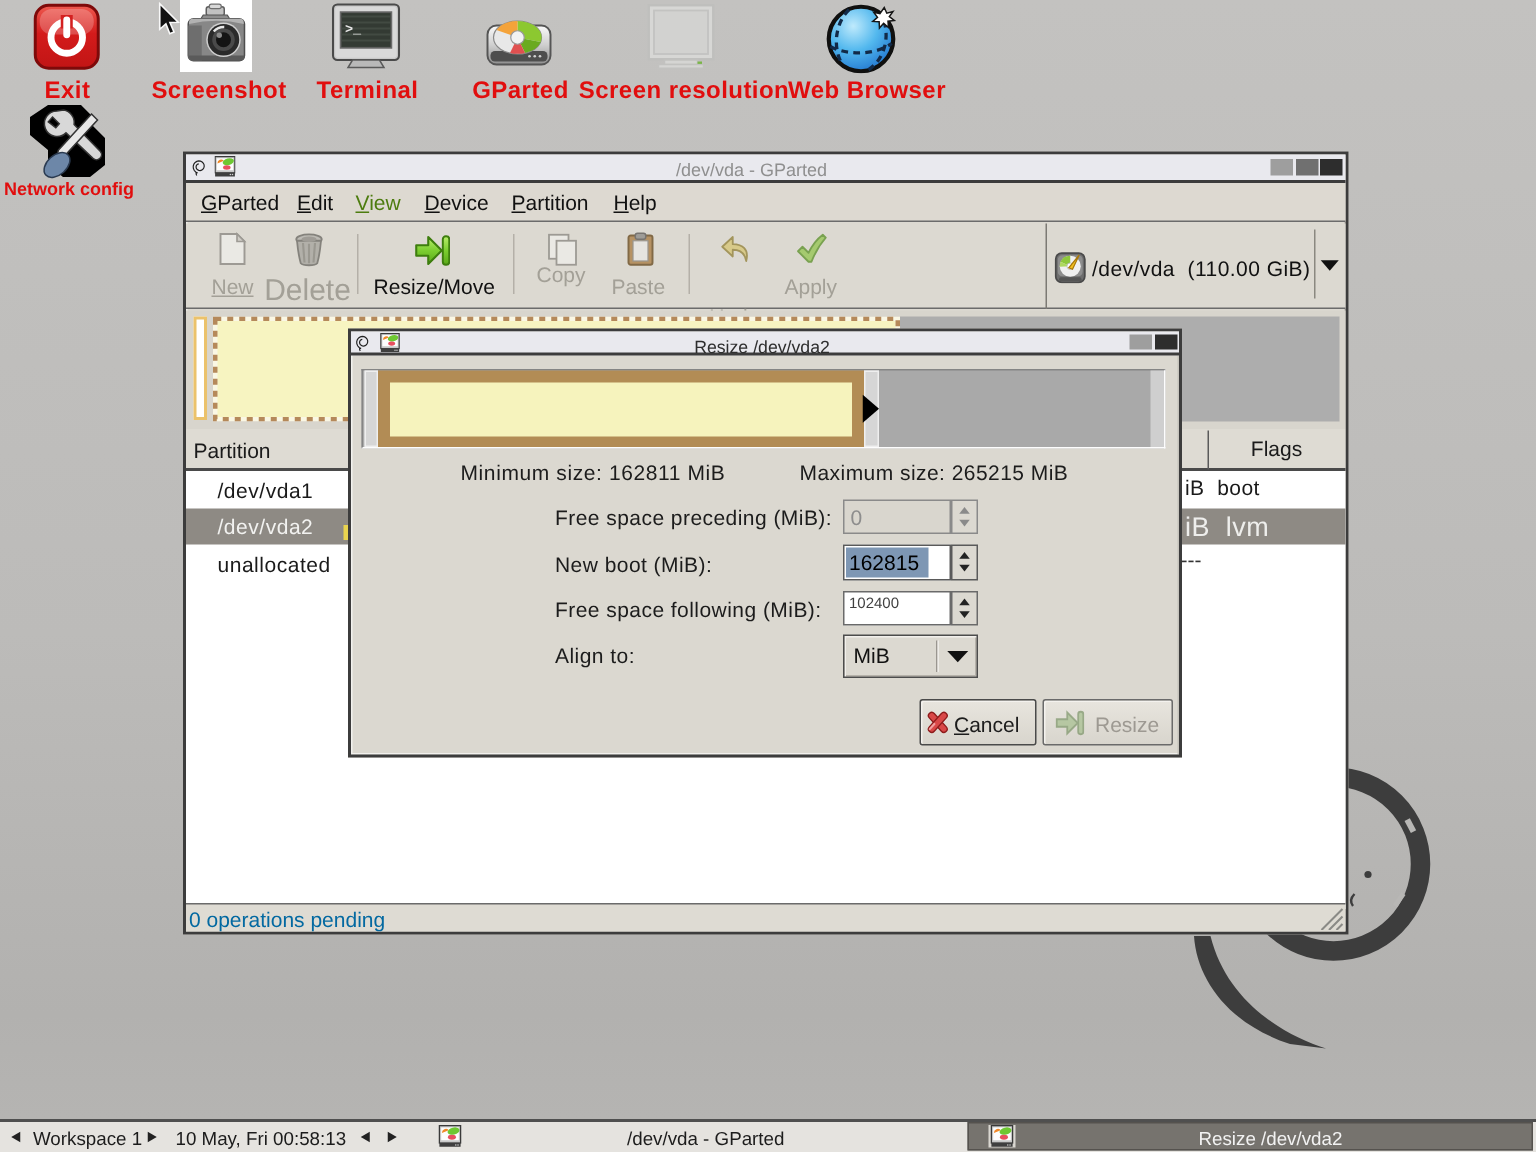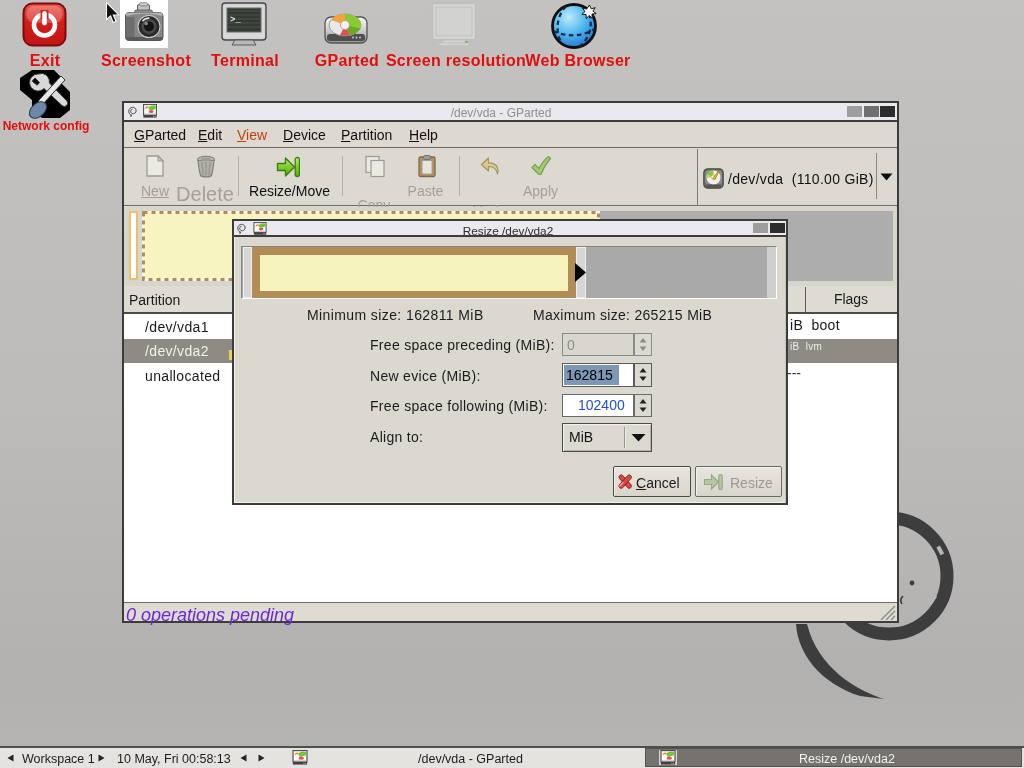--- a/index.html
+++ b/index.html
@@ -157,21 +157,21 @@
       <use href="#gpicon"></use>
     </svg>
   <div class="abs" style="left:377px; top:3px; transform:translateX(-50%); font-size:12px; color:#8f8f8f; white-space:nowrap;">/dev/vda - GParted</div>
   <div class="abs" style="left:723px; top:3px; width:15px; height:11px; background:#9e9e9e;"></div>
   <div class="abs" style="left:740px; top:3px; width:15px; height:11px; background:#707070;"></div>
   <div class="abs" style="left:756px; top:3px; width:15px; height:11px; background:#2d2d2d;"></div>
 
   <div class="abs" style="left:0; top:19px; width:773px; height:26px; background:#ddd9d1; border-bottom:1px solid #6b6b6b;"></div>
   <div class="abs" style="left:10px; top:24px; font-size:14px; color:#111;"><u>G</u>Parted</div>
   <div class="abs" style="left:74px; top:24px; font-size:14px; color:#111;"><u>E</u>dit</div>
-  <div class="abs" style="left:113px; top:24px; font-size:14px; color:#c2410c;"><u>V</u>iew</div>
+  <div class="abs" style="left:113px; top:24px; font-size:14px; color:#4d7c0f;"><u>V</u>iew</div>
   <div class="abs" style="left:159px; top:24px; font-size:14px; color:#111;"><u>D</u>evice</div>
   <div class="abs" style="left:217px; top:24px; font-size:14px; color:#111;"><u>P</u>artition</div>
   <div class="abs" style="left:285px; top:24px; font-size:14px; color:#111;text-align:center;"><u>H</u>elp</div>
 
   <div class="abs" style="left:0; top:46px; width:773px; height:57px; background:#dcd9d1; border-bottom:1px solid #6b6b6b;"></div>
 
   <svg class="abs" style="left:19px; top:51px;" width="24" height="24" opacity="0.62">
     <path d="M 4 2 h 11 l 5 5 v 15 h -16 z" fill="#f4f3f1" stroke="#77756f" stroke-width="1.3"></path>
     <path d="M 15 2 l 5 5 h -5 z" fill="#c9c6c0" stroke="#77756f" stroke-width="1.1"></path>
   </svg>
@@ -197,21 +197,21 @@
     <path d="M 1.5 8.5 h 8 v -5.5 l 9 9 -9 9 v -5.5 h -8 z" fill="url(#grn)" stroke="#3e7e0e" stroke-width="1.4" stroke-linejoin="round"></path>
     <rect x="19.2" y="2.5" width="4.3" height="19" rx="2" fill="url(#grn)" stroke="#3e7e0e" stroke-width="1.3"></rect>
   </svg>
   <div class="abs" style="left:165.5px; top:80px; transform:translateX(-50%); font-size:14px; color:#111;">Resize/Move</div>
   <div class="abs" style="left:218px; top:53px; width:1px; height:40px; background:#b4b0a8;"></div>
 
   <svg class="abs" style="left:239px; top:51px;" width="24" height="24" opacity="0.62">
     <rect x="3" y="2.5" width="13" height="16" fill="#f4f3f1" stroke="#77756f" stroke-width="1.2"></rect>
     <rect x="8" y="6.5" width="13" height="16" fill="#f4f3f1" stroke="#77756f" stroke-width="1.2"></rect>
   </svg>
-  <div class="abs" style="left:250px; top:94px; transform:translateX(-50%); font-size:14px; color:#a3a097;">Copy</div>
+  <div class="abs" style="left:250px; top:72px; transform:translateX(-50%); font-size:14px; color:#a3a097;">Copy</div>
 
   <svg class="abs" style="left:291px; top:51px;" width="24" height="24" opacity="0.8">
     <rect x="4" y="3" width="16" height="19.5" rx="1.5" fill="#ad8148" stroke="#6b4e24" stroke-width="1.3"></rect>
     <rect x="7" y="6.5" width="10" height="13.5" fill="#e9e7e3" stroke="#8a867e" stroke-width="0.8"></rect>
     <rect x="8.5" y="1.5" width="7" height="4" rx="1.5" fill="#8f8d89" stroke="#5e5c58" stroke-width="1"></rect>
   </svg>
   <div class="abs" style="left:301.5px; top:80px; transform:translateX(-50%); font-size:14px; color:#a3a097;">Paste</div>
   <div class="abs" style="left:335px; top:53px; width:1px; height:40px; background:#b4b0a8;"></div>
 
   <svg class="abs" style="left:354px; top:52px;" width="24" height="24" opacity="0.85">
@@ -254,25 +254,25 @@
   <div class="abs" style="left:681px; top:184px; width:1px; height:26px; background:#5a5a5a;"></div>
   <div class="abs" style="left:727px; top:188px; transform:translateX(-50%); font-size:14px; color:#1a1a1a;text-align:right;">Flags</div>
 
   <div class="abs" style="left:0; top:211px; width:773px; height:292px; background:#ffffff;"></div>
   <div class="abs" style="left:0; top:236px; width:773px; height:24px; background:#8e8a84;"></div>
   <div class="abs" style="left:21px; top:216px; font-size:14px; color:#1a1a1a; letter-spacing:0.35px;">/dev/vda1</div>
   <div class="abs" style="left:21px; top:240px; font-size:14px; color:#f2f2f0; letter-spacing:0.35px;">/dev/vda2</div>
   <div class="abs" style="left:21px; top:265px; font-size:14px; color:#1a1a1a; letter-spacing:0.35px;">unallocated</div>
   <div class="abs" style="left:104.5px; top:246.5px; width:5px; height:10px; background:#e9d44f;"></div>
   <div class="abs" style="left:666px; top:214px; font-size:14px; color:#1a1a1a; letter-spacing:0.3px;">iB&nbsp;&nbsp;boot</div>
-  <div class="abs" style="left:666px; top:238px; font-size:10px; color:#eeeeec; letter-spacing:0.3px;">iB&nbsp;&nbsp;lvm</div>
+  <div class="abs" style="left:666px; top:238px; font-size:18px; color:#eeeeec; letter-spacing:0.3px;">iB&nbsp;&nbsp;lvm</div>
   <div class="abs" style="left:663px; top:262px; font-size:14px; color:#333;">---</div>
 
   <div class="abs" style="left:0; top:499px; width:773px; height:19px; background:#dedbd3; border-top:1px solid #6b6b6b;"></div>
-  <div class="abs" style="left:2px; top:502px; font-size:18px; color:#6d28d9;font-style:italic;">0 operations pending</div>
+  <div class="abs" style="left:2px; top:502px; font-size:14px; color:#0369a1;">0 operations pending</div>
   <svg class="abs" style="left:755px; top:501px;" width="17" height="16">
     <path d="M 16 2 L 2 16 M 16 7 L 7 16 M 16 12 L 12 16" stroke="#8a8a86" stroke-width="1.4"></path>
   </svg>
 </div>
 
 <div class="abs" id="dlg" style="left:232px; top:219px; width:556px; height:286px; background:#dbd8d0; border:2px solid #3c3c3c; box-shadow:inset 1px 0 0 #f2f1ee, inset -1px 0 0 #c6c3bc, inset 0 -1px 0 #f2f1ee;">
 
   <div class="abs" style="left:0; top:0; width:552px; height:16px; background:#e9e9ee; border-bottom:2px solid #3c3c3c;"></div>
   <svg class="abs" style="left:3px; top:1px;" width="11" height="14">
       <use href="#swirlicon"></use>
@@ -291,21 +291,21 @@
   <div class="abs" style="left:342px; top:26px; width:10px; height:51px; background:#d6d6d6; border:1px solid #efefef;"></div>
   <svg class="abs" style="left:341px; top:42px;" width="11" height="19">
       <path d="M 0 0 L 11 9.5 L 0 19 Z" fill="#000"></path>
     </svg>
   <div class="abs" style="left:533px; top:26px; width:9px; height:51px; background:#cfcfcf;"></div>
 
   <div class="abs" style="left:73px; top:86px; font-size:14px; color:#1c1c1c; letter-spacing:0.4px;">Minimum size: 162811 MiB</div>
   <div class="abs" style="left:299px; top:86px; font-size:14px; color:#1c1c1c; letter-spacing:0.3px;">Maximum size: 265215 MiB</div>
 
   <div class="abs" style="left:136px; top:116px; font-size:14px; color:#1c1c1c; letter-spacing:0.3px;">Free space preceding (MiB):</div>
-  <div class="abs" style="left:136px; top:147px; font-size:14px; color:#1c1c1c; letter-spacing:0.3px;">New evice (MiB):</div>
+  <div class="abs" style="left:136px; top:147px; font-size:14px; color:#1c1c1c; letter-spacing:0.3px;">New boot (MiB):</div>
   <div class="abs" style="left:136px; top:177px; font-size:14px; color:#1c1c1c; letter-spacing:0.3px;">Free space following (MiB):</div>
   <div class="abs" style="left:136px; top:208px; font-size:14px; color:#1c1c1c; letter-spacing:0.3px;">Align to:</div>
 
   <div class="abs" style="left:328px; top:112px; width:72px; height:23px; background:#d9d6ce; border:1px solid #8a8a8a;"></div>
   <div class="abs" style="left:333px; top:116px; font-size:14px; color:#8d8d8d;">0</div>
   <div class="abs" style="left:400px; top:112px; width:18px; height:23px; background:#dcd9d1; border:1px solid #8a8a8a;"></div>
   <svg class="abs" style="left:400px; top:112px;" width="18" height="23">
       <path d="M 9 5 L 12.5 9.5 L 5.5 9.5 Z" fill="#8a8a8a"></path>
       <path d="M 9 18 L 12.5 13.5 L 5.5 13.5 Z" fill="#8a8a8a"></path>
     </svg>
@@ -313,21 +313,21 @@
   <div class="abs" style="left:328px; top:142px; width:72px; height:23.5px; background:#ffffff; border:1px solid #5a5a5a;"></div>
   <div class="abs" style="left:329.5px; top:143.5px; width:55px; height:20.5px; background:#7e97b4;"></div>
   <div class="abs" style="left:332px; top:146px; font-size:14px; color:#000;">162815</div>
   <div class="abs" style="left:400px; top:142px; width:18px; height:23.5px; background:#dcd9d1; border:1px solid #5a5a5a;"></div>
   <svg class="abs" style="left:400px; top:142px;" width="18" height="23">
       <path d="M 9 5 L 12.5 9.5 L 5.5 9.5 Z" fill="#222"></path>
       <path d="M 9 18 L 12.5 13.5 L 5.5 13.5 Z" fill="#222"></path>
     </svg>
 
   <div class="abs" style="left:328px; top:172.5px; width:72px; height:23.5px; background:#ffffff; border:1px solid #6a6a6a;"></div>
-  <div class="abs" style="left:332px; top:176px; font-size:14px; color:#1d4ed8;margin-left:12px;">102400</div>
+  <div class="abs" style="left:332px; top:176px; font-size:10px; color:#404040;">102400</div>
   <div class="abs" style="left:400px; top:172.5px; width:18px; height:23.5px; background:#dcd9d1; border:1px solid #6a6a6a;"></div>
   <svg class="abs" style="left:400px; top:172.5px;" width="18" height="23">
       <path d="M 9 5 L 12.5 9.5 L 5.5 9.5 Z" fill="#222"></path>
       <path d="M 9 18 L 12.5 13.5 L 5.5 13.5 Z" fill="#222"></path>
     </svg>
 
   <div class="abs" style="left:328px; top:202px; width:90px; height:28.5px; background:#dcd9d1; border:1.5px solid #4c4c4c; box-shadow:inset 1px 1px 0 #f2f0ec, inset -1px -1px 0 #b6b2aa;"></div>
   <div class="abs" style="left:335px; top:208px; font-size:14px; color:#111;">MiB</div>
   <div class="abs" style="left:390px; top:206px; width:1px; height:21px; background:#9a9690;"></div>
   <div class="abs" style="left:391px; top:206px; width:1px; height:21px; background:#eeece8;"></div>

